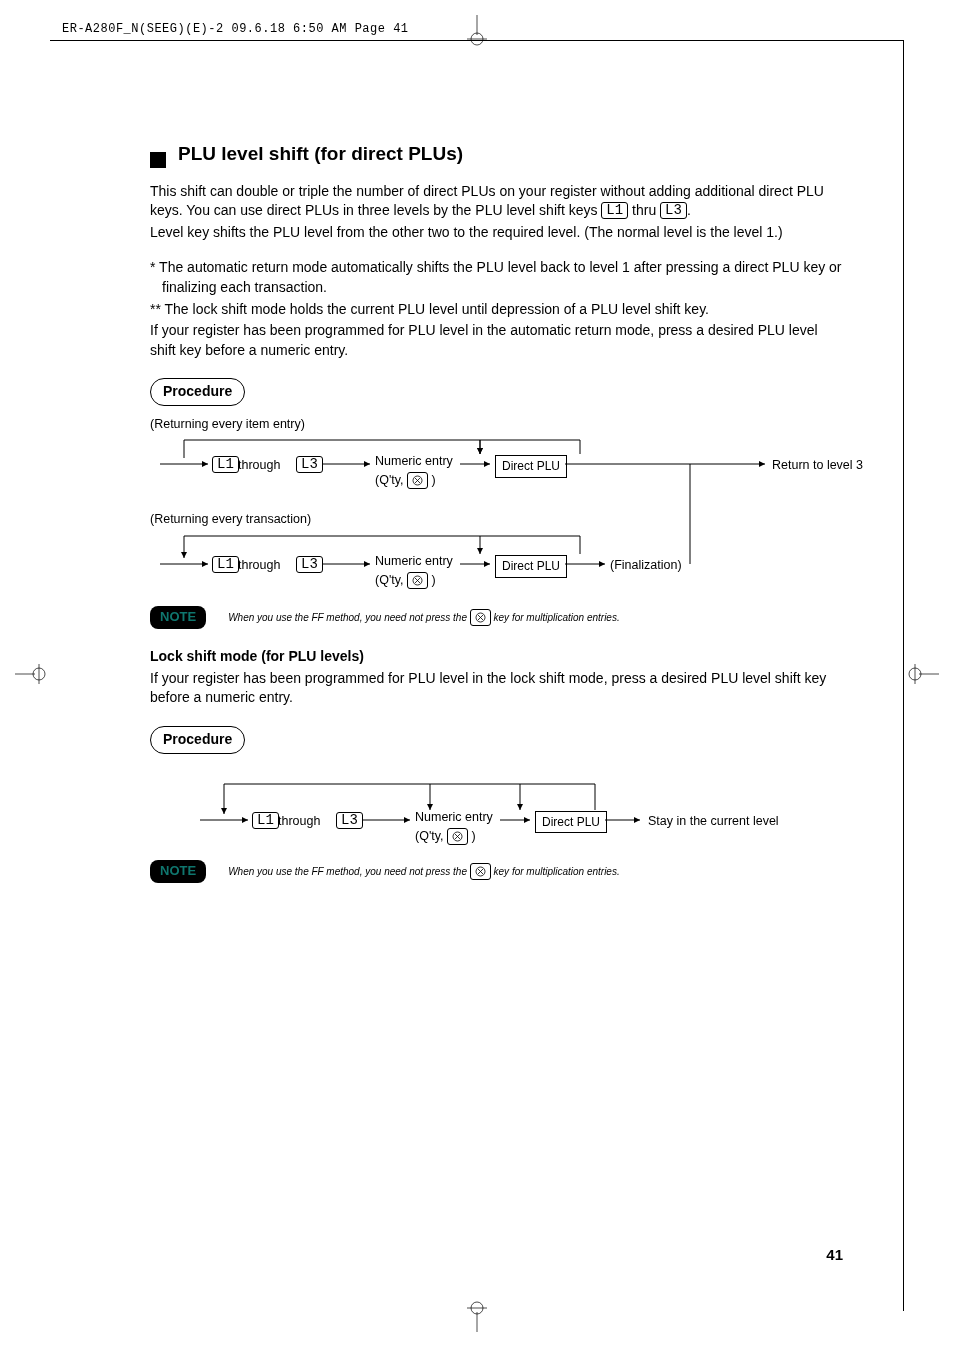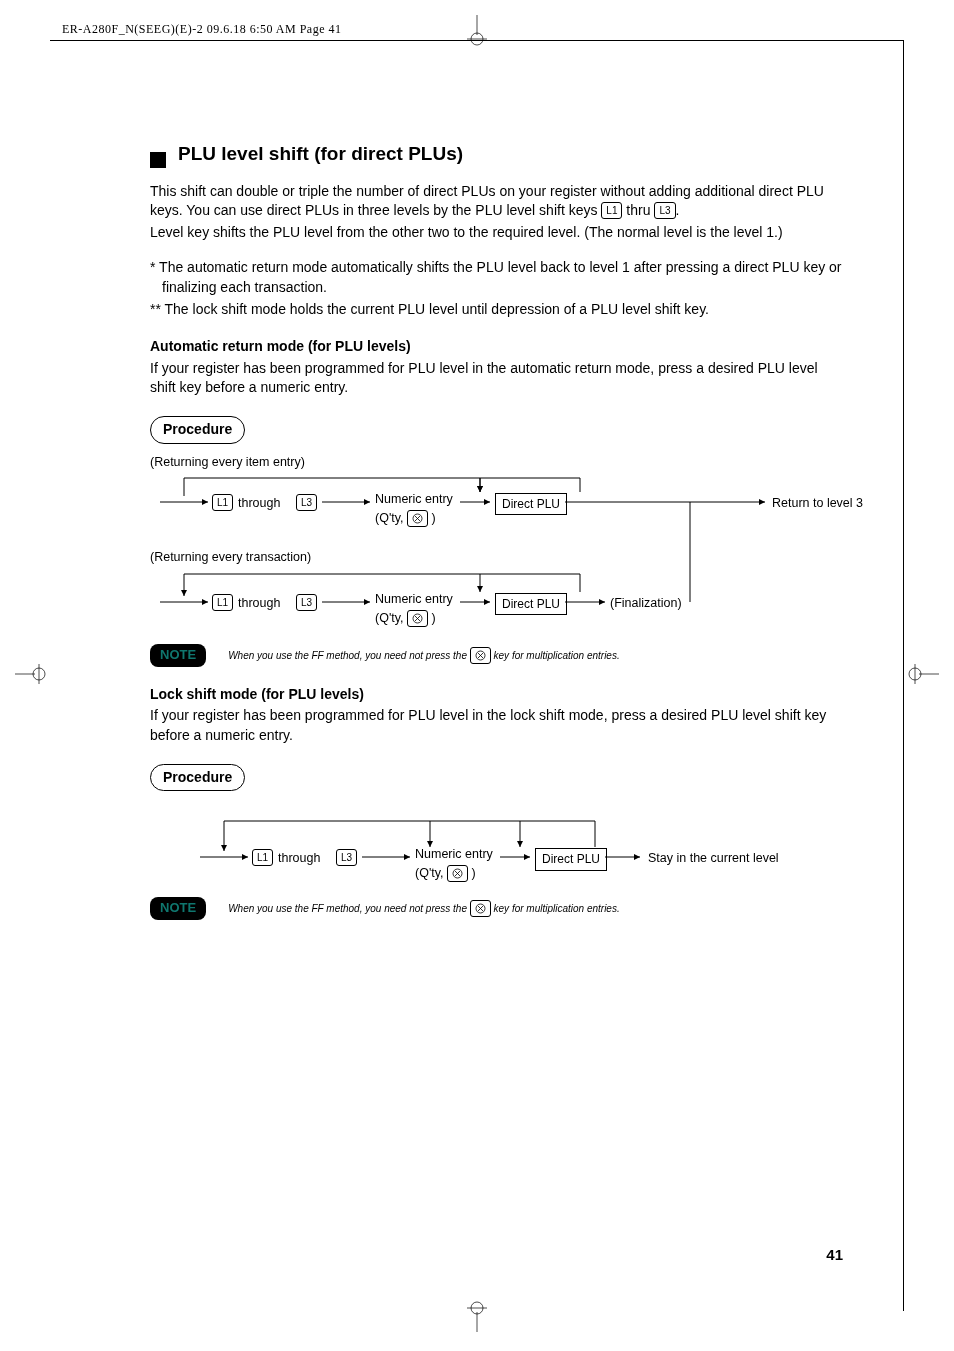--- a/index.html
+++ b/index.html
@@ -9,21 +9,21 @@
       width: 954px;
       height: 1351px;
       position: relative;
       color: #000;
     }
     .header-line {
       position: absolute;
       top: 22px;
       left: 62px;
       font-size: 12px;
-      font-family: Liberation Serif, serif;
+      font-family: Liberation Mono, monospace;
       letter-spacing: 0.5px;
     }
     .crop-mark-top {
       position: absolute;
       top: 15px;
       left: 50%;
       transform: translateX(-50%);
     }
     .crop-mark-bottom {
       position: absolute;
@@ -71,25 +71,26 @@
     .title-text {
       font-size: 19px;
       font-weight: bold;
     }
     .para { margin-bottom: 2px; }
     .key {
       display: inline-block;
       border: 1px solid #000;
       border-radius: 3px;
       padding: 0 4px;
-      font-size: 10px;
+      font-size: 14px;
       line-height: 15px;
       min-width: 18px;
       text-align: left;
       vertical-align: 1px;
+      font-family: Liberation Mono, monospace;
     }
     .key-x {
       display: inline-flex;
       align-items: center;
       justify-content: center;
       border: 1px solid #000;
       border-radius: 3px;
       width: 21px;
       height: 17px;
       font-size: 10px;
@@ -204,21 +205,20 @@
     </div>
 
     <p class="para">
       <span>This shift can double or triple the number of direct PLUs on your register without adding additional direct PLU keys. You can use direct PLUs in three levels by the PLU level shift keys </span><span class="key">L1</span><span> thru </span><span class="key">L3</span><span>.</span>
     </p>
     <p class="para">Level key shifts the PLU level from the other two to the required level. (The normal level is the level 1.)</p>
 
     <p class="para footnote" style="margin-top:16px;">* The automatic return mode automatically shifts the PLU level back to level 1 after pressing a direct PLU key or finalizing each transaction.</p>
     <p class="para footnote">** The lock shift mode holds the current PLU level until depression of a PLU level shift key.</p>
 
-    <div class="sub-heading">Automatic return mode (for PLU levels)</div>
     <p class="para">If your register has been programmed for PLU level in the automatic return mode, press a desired PLU level shift key before a numeric entry.</p>
 
     <div class="procedure-badge">Procedure</div>
 
     
     <div class="diagram">
       <div class="d-text" style="left:0; top:0;">(Returning every item entry)</div>
 
       <svg style="position:absolute; left:0; top:0;" width="720" height="180">
 

